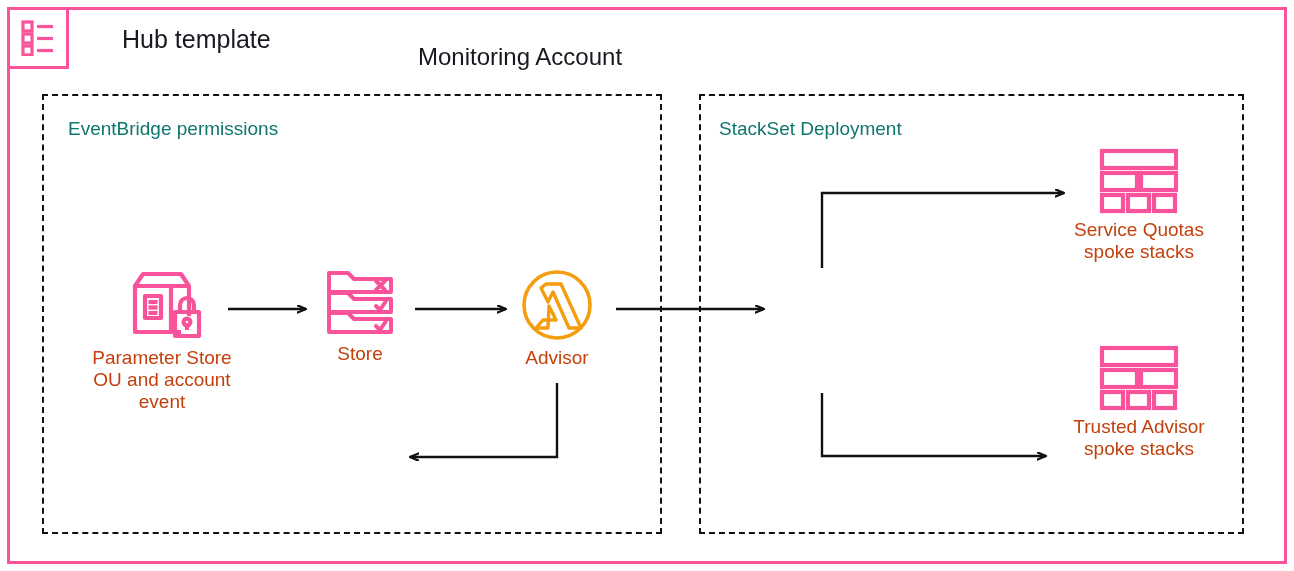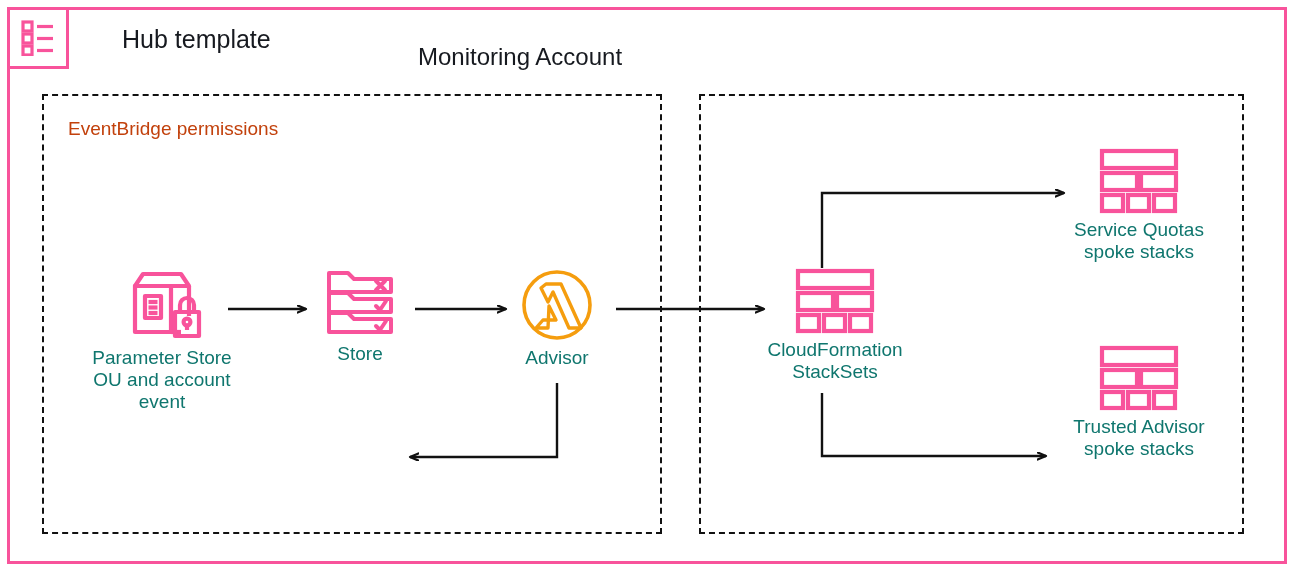--- a/index.html
+++ b/index.html
@@ -51,32 +51,32 @@
   .group-box{
     position:absolute;
     border:2px dashed #111111;
     box-sizing:border-box;
     background:transparent;
   }
   #group-eventbridge{ left:42px; top:94px; width:620px; height:440px; }
   #group-stackset{ left:699px; top:94px; width:545px; height:440px; }
   .group-label{
     position:absolute;
-    font-size:19px;color:#c2410c;
+    font-size:19px;color:#0f766e;
     white-space:nowrap;
     text-align:center;
   }
   #label-eventbridge{ left:68px; top:118px; }
   #label-stackset{ left:719px; top:118px; }
 
   
   .node{ position:absolute; text-align:center; }
   .node .ico{ display:flex; align-items:flex-end; justify-content:center; }
   .node .cap{
-    font-size:19px; line-height:22px; color:#0f766e;
+    font-size:19px; line-height:22px; color:#c2410c;
     margin-top:5px; white-space:pre-line;
   }
 
   #node-parameter-store{ left:62px; top:268px; width:200px; }
   #node-rule{ left:300px; top:268px; width:120px; }
   #node-helper{ left:497px; top:268px; width:120px; }
   #node-eventbus{ left:255px; top:415px; width:236px; }
   #node-cfn{ left:735px; top:268px; width:200px; }
   #node-sq{ left:1030px; top:148px; width:218px; }
   #node-ta{ left:1030px; top:345px; width:218px; }
@@ -106,20 +106,21 @@
     </span>
   </div>
 
   <div class="hub-title">Hub template</div>
   <div class="account-title">Monitoring Account</div>
 
   <div class="group-box" id="group-eventbridge"></div>
   <div class="group-label" id="label-eventbridge">EventBridge permissions</div>
 
   <div class="group-box" id="group-stackset"></div>
+  <div class="group-label" id="label-stackset">StackSet Deployment</div>
 
   <svg id="wires">
     <defs>
       <marker id="ah" markerWidth="11" markerHeight="11" refX="9.4" refY="4.2" orient="auto" markerUnits="userSpaceOnUse">
         <path d="M1,0.6 L9.4,4.2 L1,7.8" fill="none" stroke="#111111" stroke-width="2.2" stroke-linecap="round" stroke-linejoin="round"></path>
       </marker>
     </defs>
 
     <g>
       <line x1="228" y1="309" x2="306" y2="309" stroke="#111111" stroke-width="2.4" marker-end="url(#ah)"></line>
@@ -193,64 +194,48 @@
       <svg width="76" height="74" viewBox="0 0 76 74">
         <circle cx="38" cy="37" r="33" fill="none" stroke="#F59D0E" stroke-width="3.6"></circle>
         <path d="M27,16 L42,16 L62,60 L50,60 L34,24 L29,34 L22,20 Z
                  M30,38 L37,52 L24,52 L17,60 L29,60 Z" fill="none" stroke="#F59D0E" stroke-width="3.4" stroke-linejoin="round"></path>
       </svg>
     </div>
     <div class="cap">Advisor</div>
   </div>
 
 
-  <div class="node" id="node-cfn">
+
+  <div class="node" id="node-sq">
     <div class="ico">
       <svg width="82" height="66" viewBox="0 0 82 66">
         <g fill="none" stroke="#F8539B" stroke-width="4.2">
           <rect x="4" y="3" width="74" height="17"></rect>
           <rect x="4" y="25" width="35" height="17"></rect>
           <rect x="43" y="25" width="35" height="17"></rect>
           <rect x="4" y="47" width="21" height="16"></rect>
           <rect x="30" y="47" width="21" height="16"></rect>
           <rect x="56" y="47" width="21" height="16"></rect>
         </g>
       </svg>
     </div>
-    <div class="cap">CloudFormation
-StackSets</div>
-  </div>
-
-  <div class="node" id="node-sq">
+    <div class="cap">Service Quotas
+spoke stacks</div>
+  </div>
+
+  <div class="node" id="node-ta">
     <div class="ico">
       <svg width="82" height="66" viewBox="0 0 82 66">
         <g fill="none" stroke="#F8539B" stroke-width="4.2">
           <rect x="4" y="3" width="74" height="17"></rect>
           <rect x="4" y="25" width="35" height="17"></rect>
           <rect x="43" y="25" width="35" height="17"></rect>
           <rect x="4" y="47" width="21" height="16"></rect>
           <rect x="30" y="47" width="21" height="16"></rect>
           <rect x="56" y="47" width="21" height="16"></rect>
         </g>
       </svg>
     </div>
-    <div class="cap">Service Quotas
-spoke stacks</div>
-  </div>
-
-  <div class="node" id="node-ta">
-    <div class="ico">
-      <svg width="82" height="66" viewBox="0 0 82 66">
-        <g fill="none" stroke="#F8539B" stroke-width="4.2">
-          <rect x="4" y="3" width="74" height="17"></rect>
-          <rect x="4" y="25" width="35" height="17"></rect>
-          <rect x="43" y="25" width="35" height="17"></rect>
-          <rect x="4" y="47" width="21" height="16"></rect>
-          <rect x="30" y="47" width="21" height="16"></rect>
-          <rect x="56" y="47" width="21" height="16"></rect>
-        </g>
-      </svg>
-    </div>
     <div class="cap">Trusted Advisor
 spoke stacks</div>
   </div>
 
 </div>
 
 </body></html>

